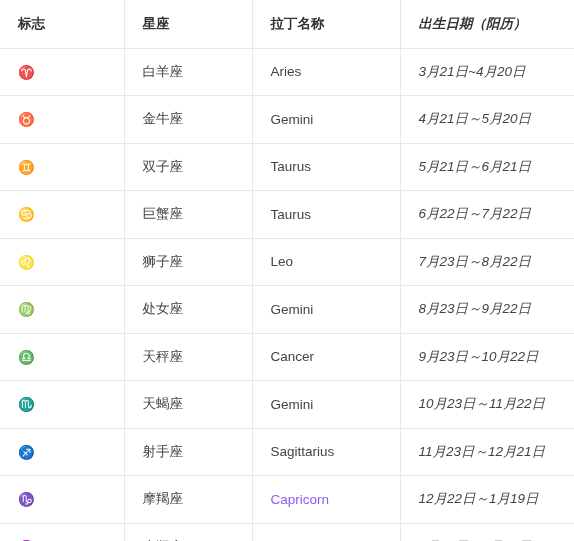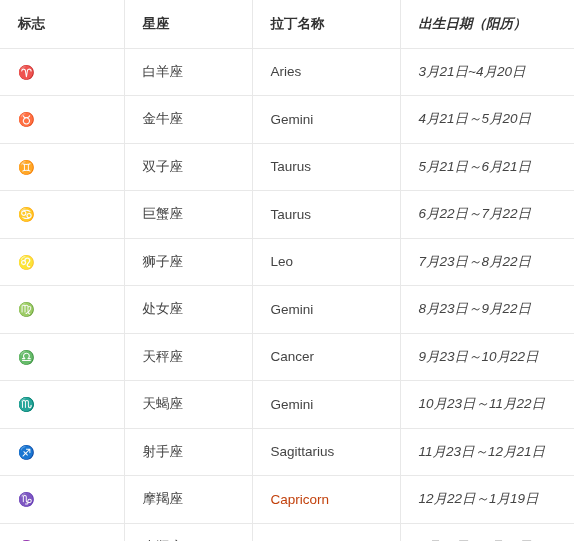--- a/index.html
+++ b/index.html
@@ -54,21 +54,21 @@
   }
   td.cn {
     font-size: 13.5px;
     color: #333333;
   }
   td.latin {
     font-size: 13px;
     color: #444444;
   }
   td.latin.link {
-    color: #c2410c;
+    color: #8b5cf6;
   }
   td.dates {
     font-size: 13px;
     color: #444444;
     margin-top: 40px;
   }
 </style>
 </head>
 <body>
 

